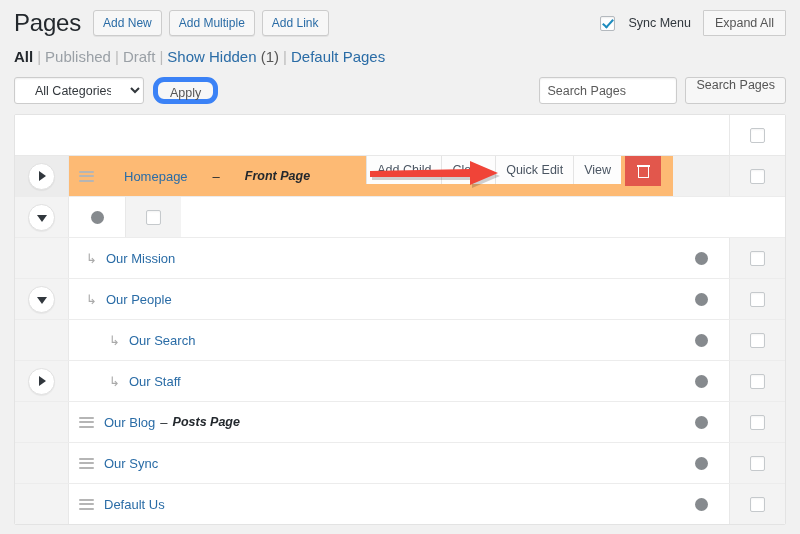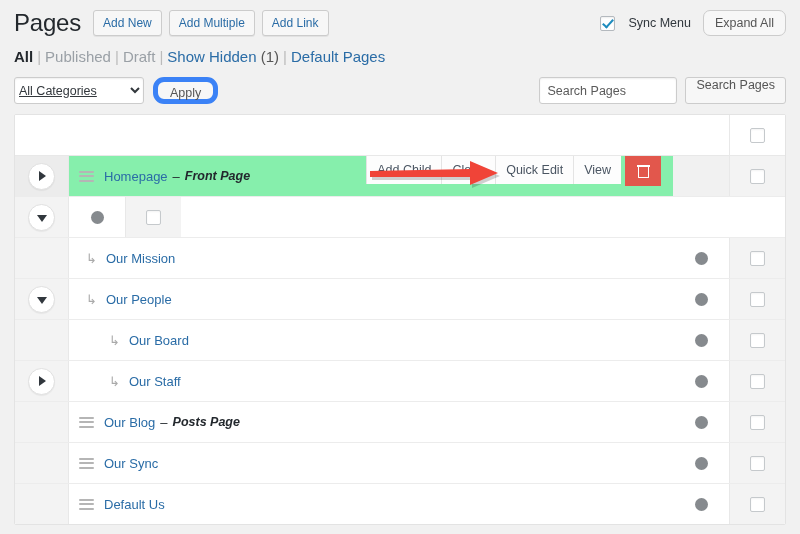--- a/index.html
+++ b/index.html
@@ -77,21 +77,21 @@
     left: 4px; top: 0px;
     width: 4px; height: 9px;
     border: solid #1e8cbe;
     border-width: 0 2px 2px 0;
     transform: rotate(42deg);
   }
   .sync-label { margin-left: 13px; }
   .btn-plain {
     background: #f7f7f7;
     border: 1px solid #ccc;
-    border-radius: 7px;
+    border-radius: 1px;
     color: #555;
     font-weight: normal;
     font-size: 12.5px;
     padding: 5px 11px;
     cursor: pointer;
   }
 
   
   .subsubsub {
     padding: 14px 14px 0 14px;
@@ -112,23 +112,22 @@
   }
   select.cat {
     font-family: "Liberation Sans", sans-serif;
     font-size: 12.5px;
     color: #32373c;
     border: 1px solid #ccc;
     border-radius: 3px;
     background: #fff;
     height: 27px;
     width: 130px;
-    padding: 2px 0;
+    padding: 2px 16px;
     box-shadow: inset 0 1px 2px rgba(0,0,0,.07);
-    text-decoration: underline;
   }
   .apply-btn {
     margin-left: 9px;
     background: #f7f7f7;
     border: 5px solid #3b82f6;
     border-radius: 11px;
     color: #555;
     font-size: 12.5px;
     padding: 4px 12px;
     height: 27px;
@@ -193,21 +192,21 @@
 
   .row {
     display: flex;
     align-items: stretch;
     height: 40px;
     border-bottom: 1px solid #ececec;
     background: #fff;
   }
   .row:last-child { border-bottom: none; }
   .row.hl { background: #f1f1f1; }
-  .row.hl .col-main { background: #86efac; }
+  .row.hl .col-main { background: #fdba74; gap: 20px; }
 
   .col-toggle {
     width: 53px;
     flex: 0 0 53px;
     background: #f3f3f3;
     display: flex;
     align-items: center;
     justify-content: center;
     border-right: 1px solid #e8e8e8;
   }
@@ -487,21 +486,21 @@
           <span class="dot"></span>
         </div>
         <div class="col-check">
           <span class="row-cbx"></span>
         </div>
       </div>
       <div class="row">
         <div class="col-toggle"></div>
         <div class="col-main indent-2">
           <span class="child-arrow">↳</span>
-          <a class="plink">Our Board</a>
+          <a class="plink">Our Search</a>
         </div>
         <div class="col-status">
           <span class="dot"></span>
         </div>
         <div class="col-check">
           <span class="row-cbx"></span>
         </div>
       </div>
       <div class="row">
         <div class="col-toggle">

